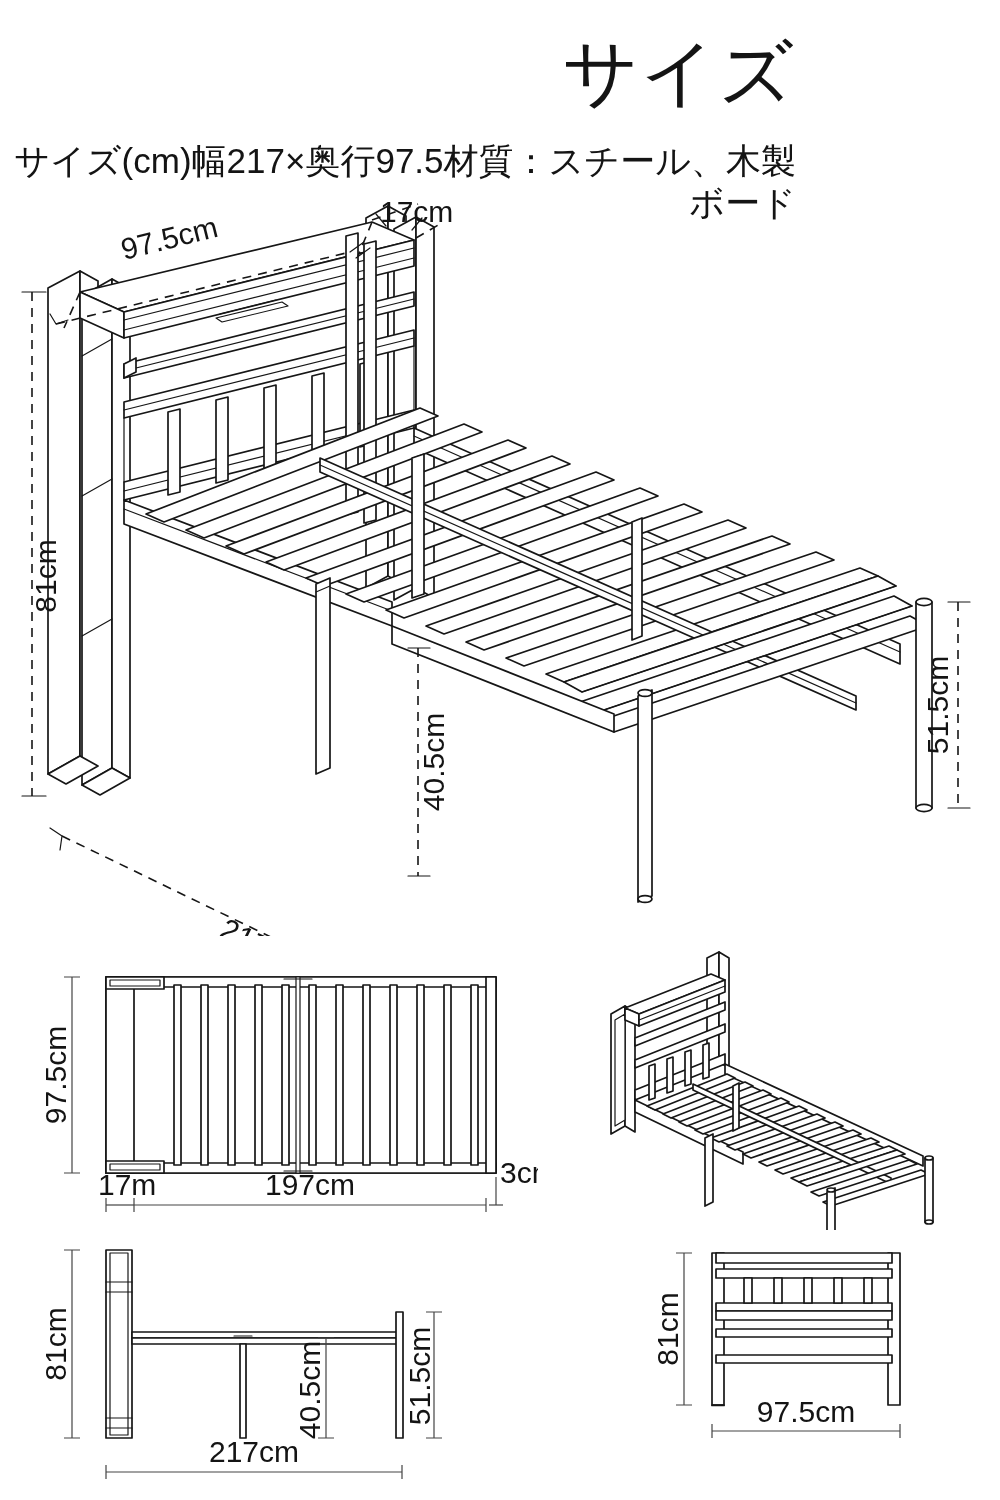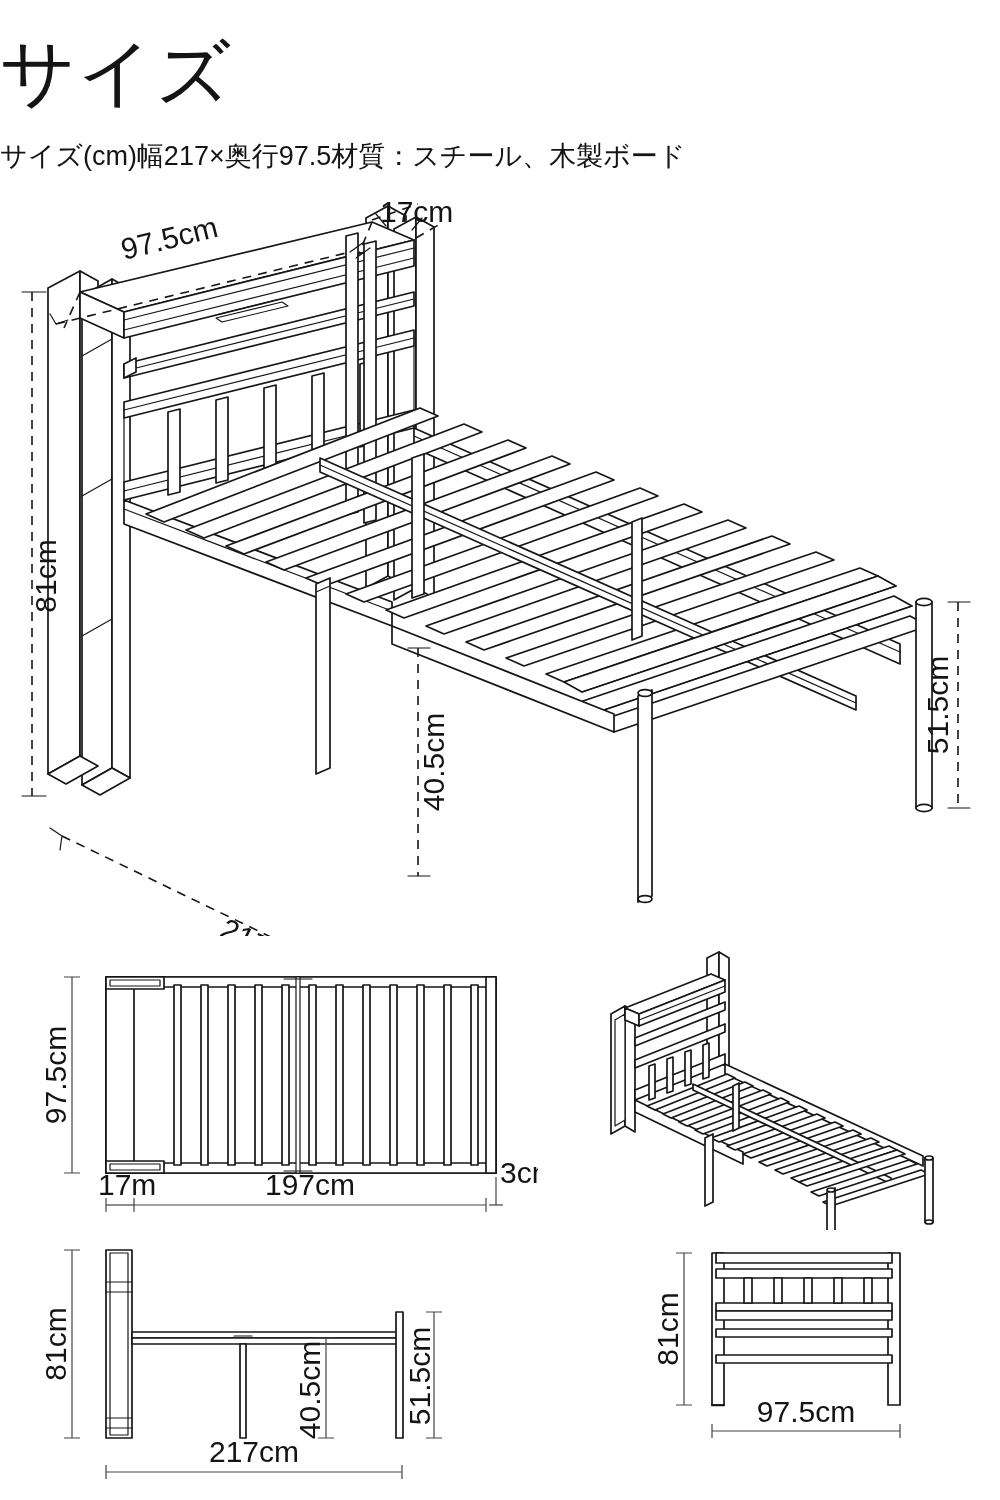--- a/index.html
+++ b/index.html
@@ -21,35 +21,35 @@
     height: 1500px;
     background: #ffffff;
   }
 
   
   .header {
     position: absolute;
     top: 0;
     left: 0;
     width: 796px;
-    text-align: left;
+    text-align: right;
   }
   .title {
     margin: 0;
     padding-top: 36px;
     font-size: 74px;
     line-height: 1.0;
     font-weight: 400;
     letter-spacing: 2px;
     color: #141414;
   }
   .subtitle {
     margin: 0;
     padding-top: 30px;
-    font-size: 27px;
+    font-size: 35px;
     line-height: 1.2;
     font-weight: 400;
     color: #141414;
   }
 
   
   .fig {
     position: absolute;
   }
   .fig svg {

